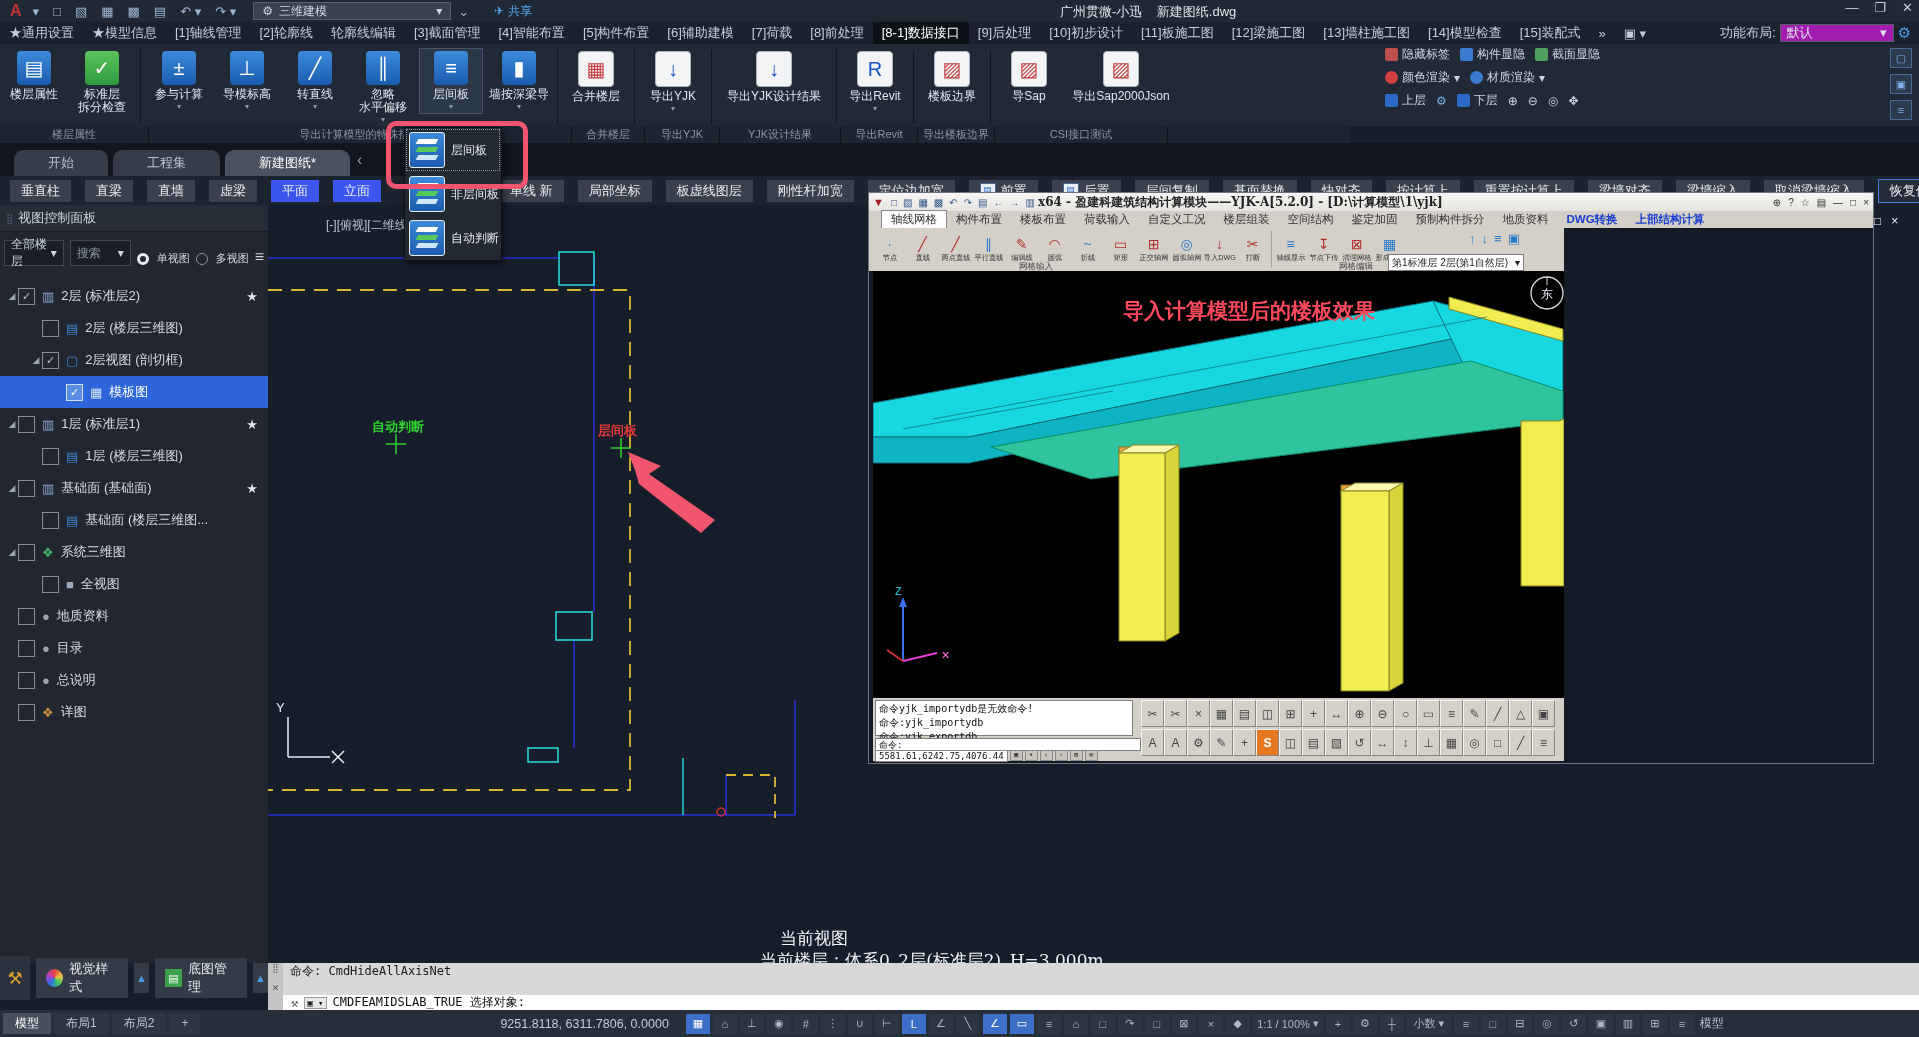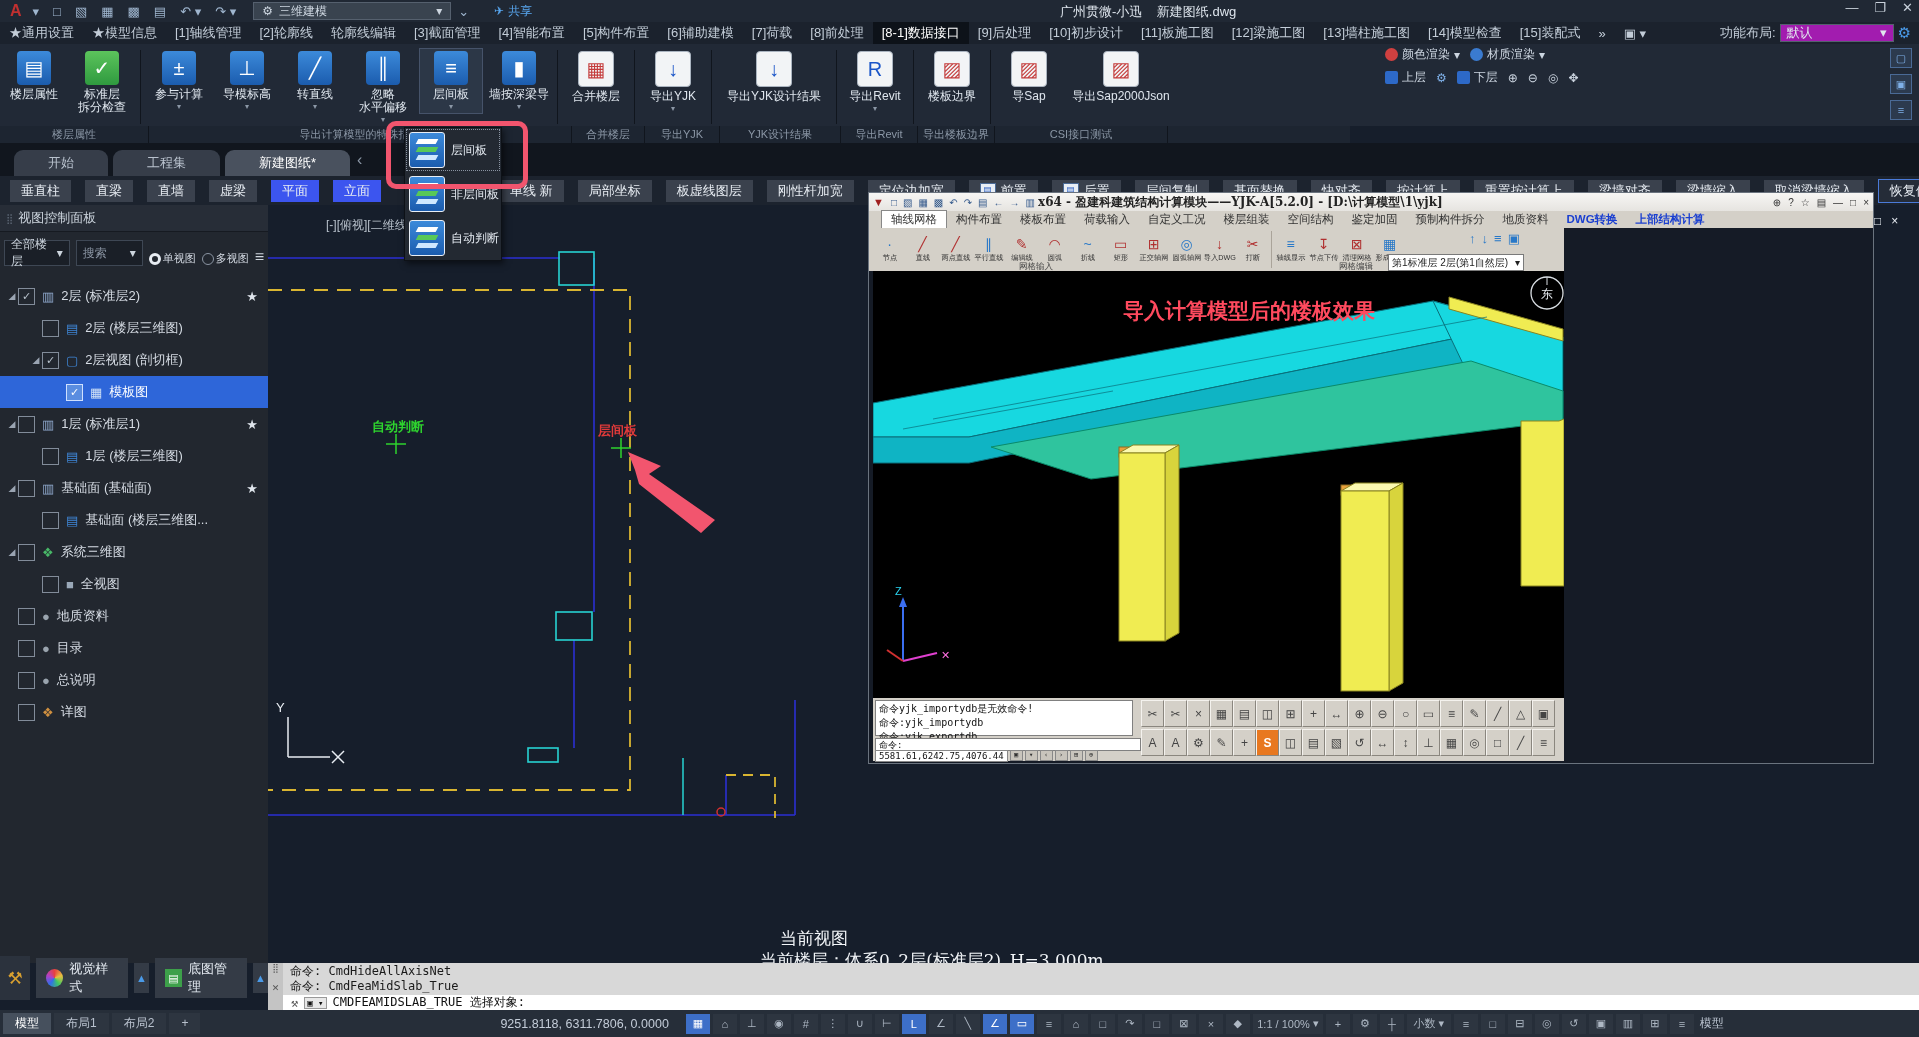--- a/index.html
+++ b/index.html
@@ -55,21 +55,21 @@
   .qbtn{height:22px;line-height:22px;padding:0 11px;background:#3a414d;color:#e8edf3;font-size:13px;margin-right:14px;white-space:nowrap;display:flex;align-items:center;gap:5px;}
   .qbtn.blue{background:#3c55ef;}
   .qbtn.outline{background:#252c38;border:1px solid #4a7ad8;}
   .qic{width:14px;height:14px;background:#e8eef6;border:1px solid #4a6a96;display:inline-block;color:#2b5fc0;font-size:9px;line-height:13px;text-align:center;}
   
   #sidebar{left:0;top:205px;width:268px;height:758px;background:#22272f;z-index:3;}
   #sb-head{height:26px;background:#272d37;border-bottom:1px solid #161a21;display:flex;align-items:center;font-size:13px;color:#ccd4dd;}
   .grip{color:#5a6472;margin:0 6px;font-size:10px;letter-spacing:-1px;}
   #sb-controls{display:flex;align-items:flex-end;padding:8px 4px;gap:6px;}
   .combo{background:#1a1f27;border:1px solid #3e4754;height:24px;display:flex;align-items:center;justify-content:space-between;padding:0 6px;font-size:12px;color:#cdd5de;}
-  .radio{display:flex;align-items:center;gap:2px;font-size:11px;color:#d5dbe4;white-space:nowrap;}
+  .radio{display:flex;align-items:center;gap:8px;font-size:11px;color:#d5dbe4;white-space:nowrap;}
   .rdot{width:12px;height:12px;border-radius:50%;border:1px solid #8a94a2;display:inline-block;box-sizing:border-box;}
   .rdot.on{border:3px solid #e8edf3;background:#22272f;}
   #sb-tree{position:relative;margin-top:6px;}
   .trow{height:32px;display:flex;align-items:center;font-size:13px;color:#d6dce4;position:relative;}
   .trow.sel{background:#2e66d9;color:#fff;}
   .tarrow{width:12px;color:#9aa4b2;font-size:9px;text-align:center;}
   .cb{width:15px;height:15px;border:1px solid #828c9a;margin-right:7px;flex:none;font-size:11px;line-height:14px;text-align:center;color:#b9c3cd;background:transparent;}
   .trow.sel .cb{background:#5a8de0;border-color:#cfe0ff;color:#fff;}
   .ticon{margin-right:7px;font-size:13px;flex:none;}
   .tstar{position:absolute;right:10px;color:#dfe5ec;font-size:13px;}
@@ -285,20 +285,34 @@
       <span class="gcell" style="width: 422px;">导出计算模型的特殊指定</span>
       <span class="gcell" style="width: 72px;">合并楼层</span>
       <span class="gcell" style="width: 74px;">导出YJK</span>
       <span class="gcell" style="width: 120px;">YJK设计结果</span>
       <span class="gcell" style="width: 76px;">导出Revit</span>
       <span class="gcell" style="width: 76px;">导出楼板边界</span>
       <span class="gcell" style="width: 172px;">CSI接口测试</span>
     </div>
 
 <div id="rright" class="abs">
+  <div class="rrow" id="rr-toggles">
+        <span class="rchip">
+          <span class="ric" style="background: rgb(192, 80, 80);"></span>
+          <span>隐藏标签</span>
+        </span>
+        <span class="rchip">
+          <span class="ric" style="background: rgb(58, 123, 208);"></span>
+          <span>构件显隐</span>
+        </span>
+        <span class="rchip">
+          <span class="ric" style="background: rgb(80, 160, 96);"></span>
+          <span>截面显隐</span>
+        </span>
+      </div>
   <div class="rrow" id="rr-render">
         <span class="rchip">
           <span class="ric" style="border-radius: 50%; background: rgb(208, 64, 64);"></span>
           <span>颜色渲染</span>
           <span>▾</span>
         </span>
         <span class="rchip">
           <span class="ric" style="border-radius: 50%; background: rgb(58, 123, 208);"></span>
           <span>材质渲染</span>
           <span>▾</span>
@@ -817,21 +831,20 @@
           <span class="ytcell">╱</span>
           <span class="ytcell">≡</span>
         </div>
   </div>
 </div>
 
 <div id="cmdpanel" class="abs">
   <div id="cmdgutter">⣿<br><br>✕</div>
   <div id="cmdlines">
         <div class="cline">命令: CmdHideAllAxisNet</div>
-        <div class="cline">命令: CmdFeaMidSlab_True</div>
       </div>
   <div id="cmdinput">
     <span style="color:#555">⚒</span>
     <span style="border:1px solid #999;background:#e8e8e8;font-size:9px;padding:0 2px">▣ ▾</span>
     <span>CMDFEAMIDSLAB_TRUE 选择对象:</span>
   </div>
 </div>
 
 <div id="statusbar" class="abs">
   <span id="layout-tabs" style="display:flex">

